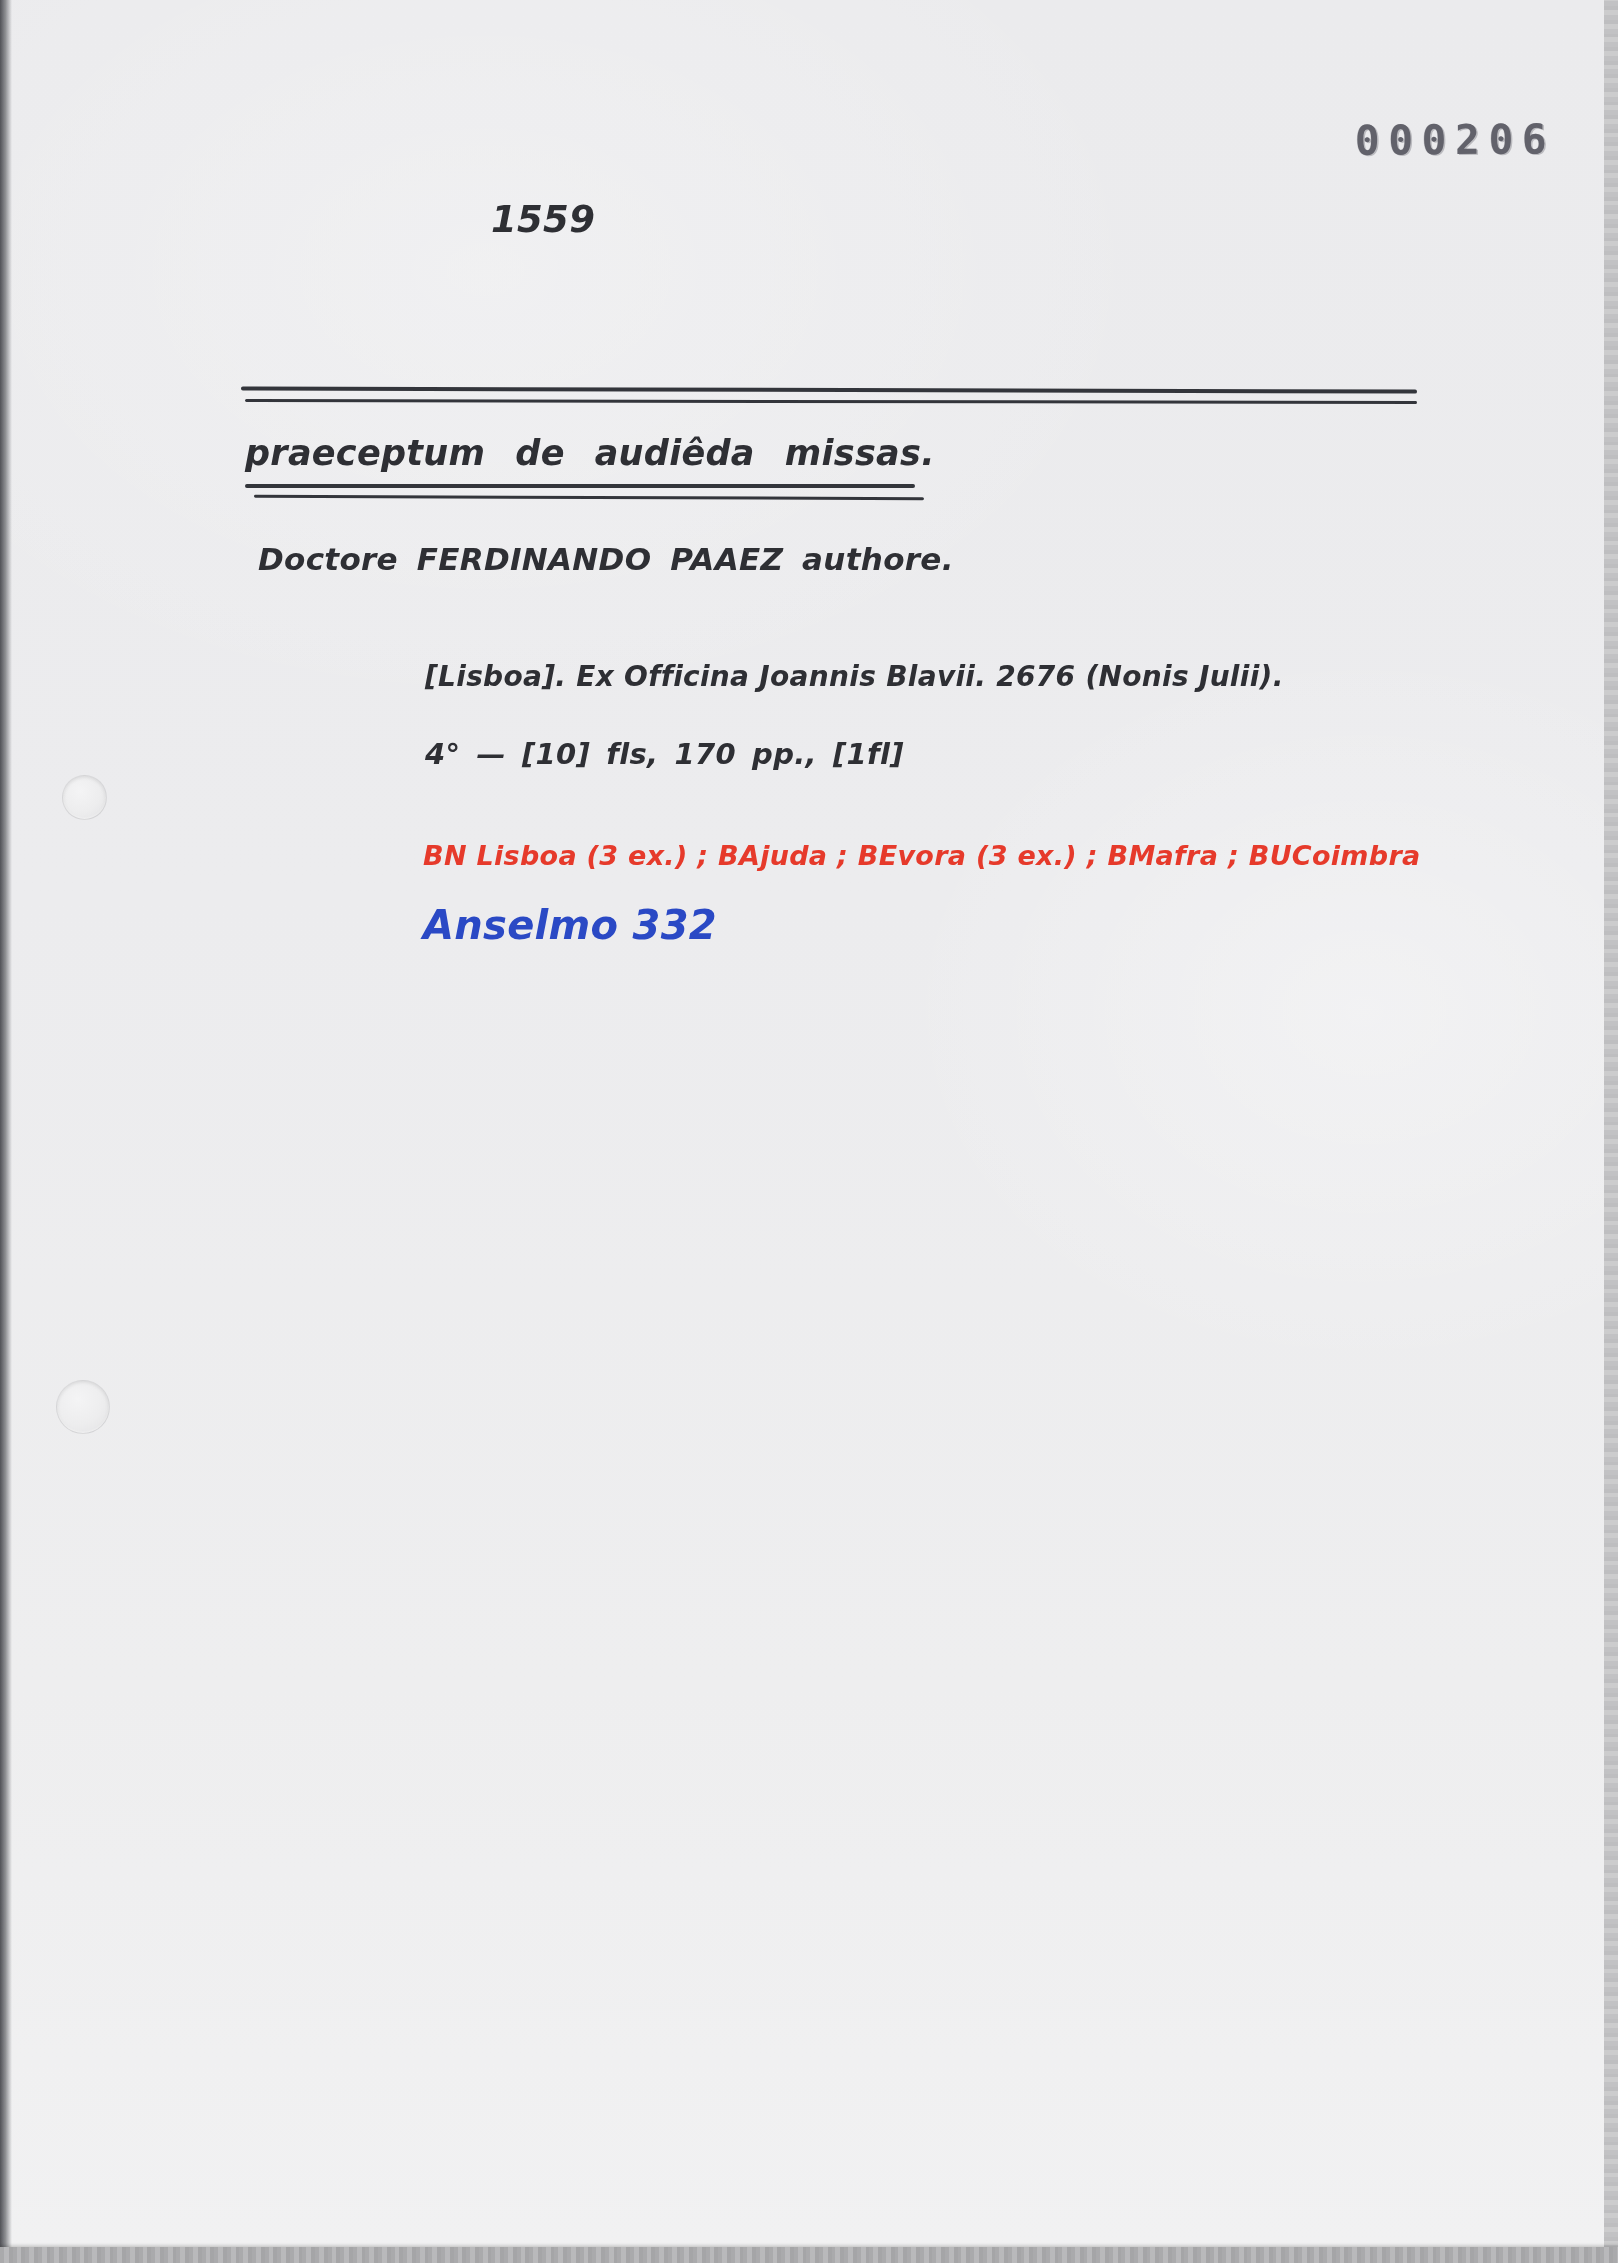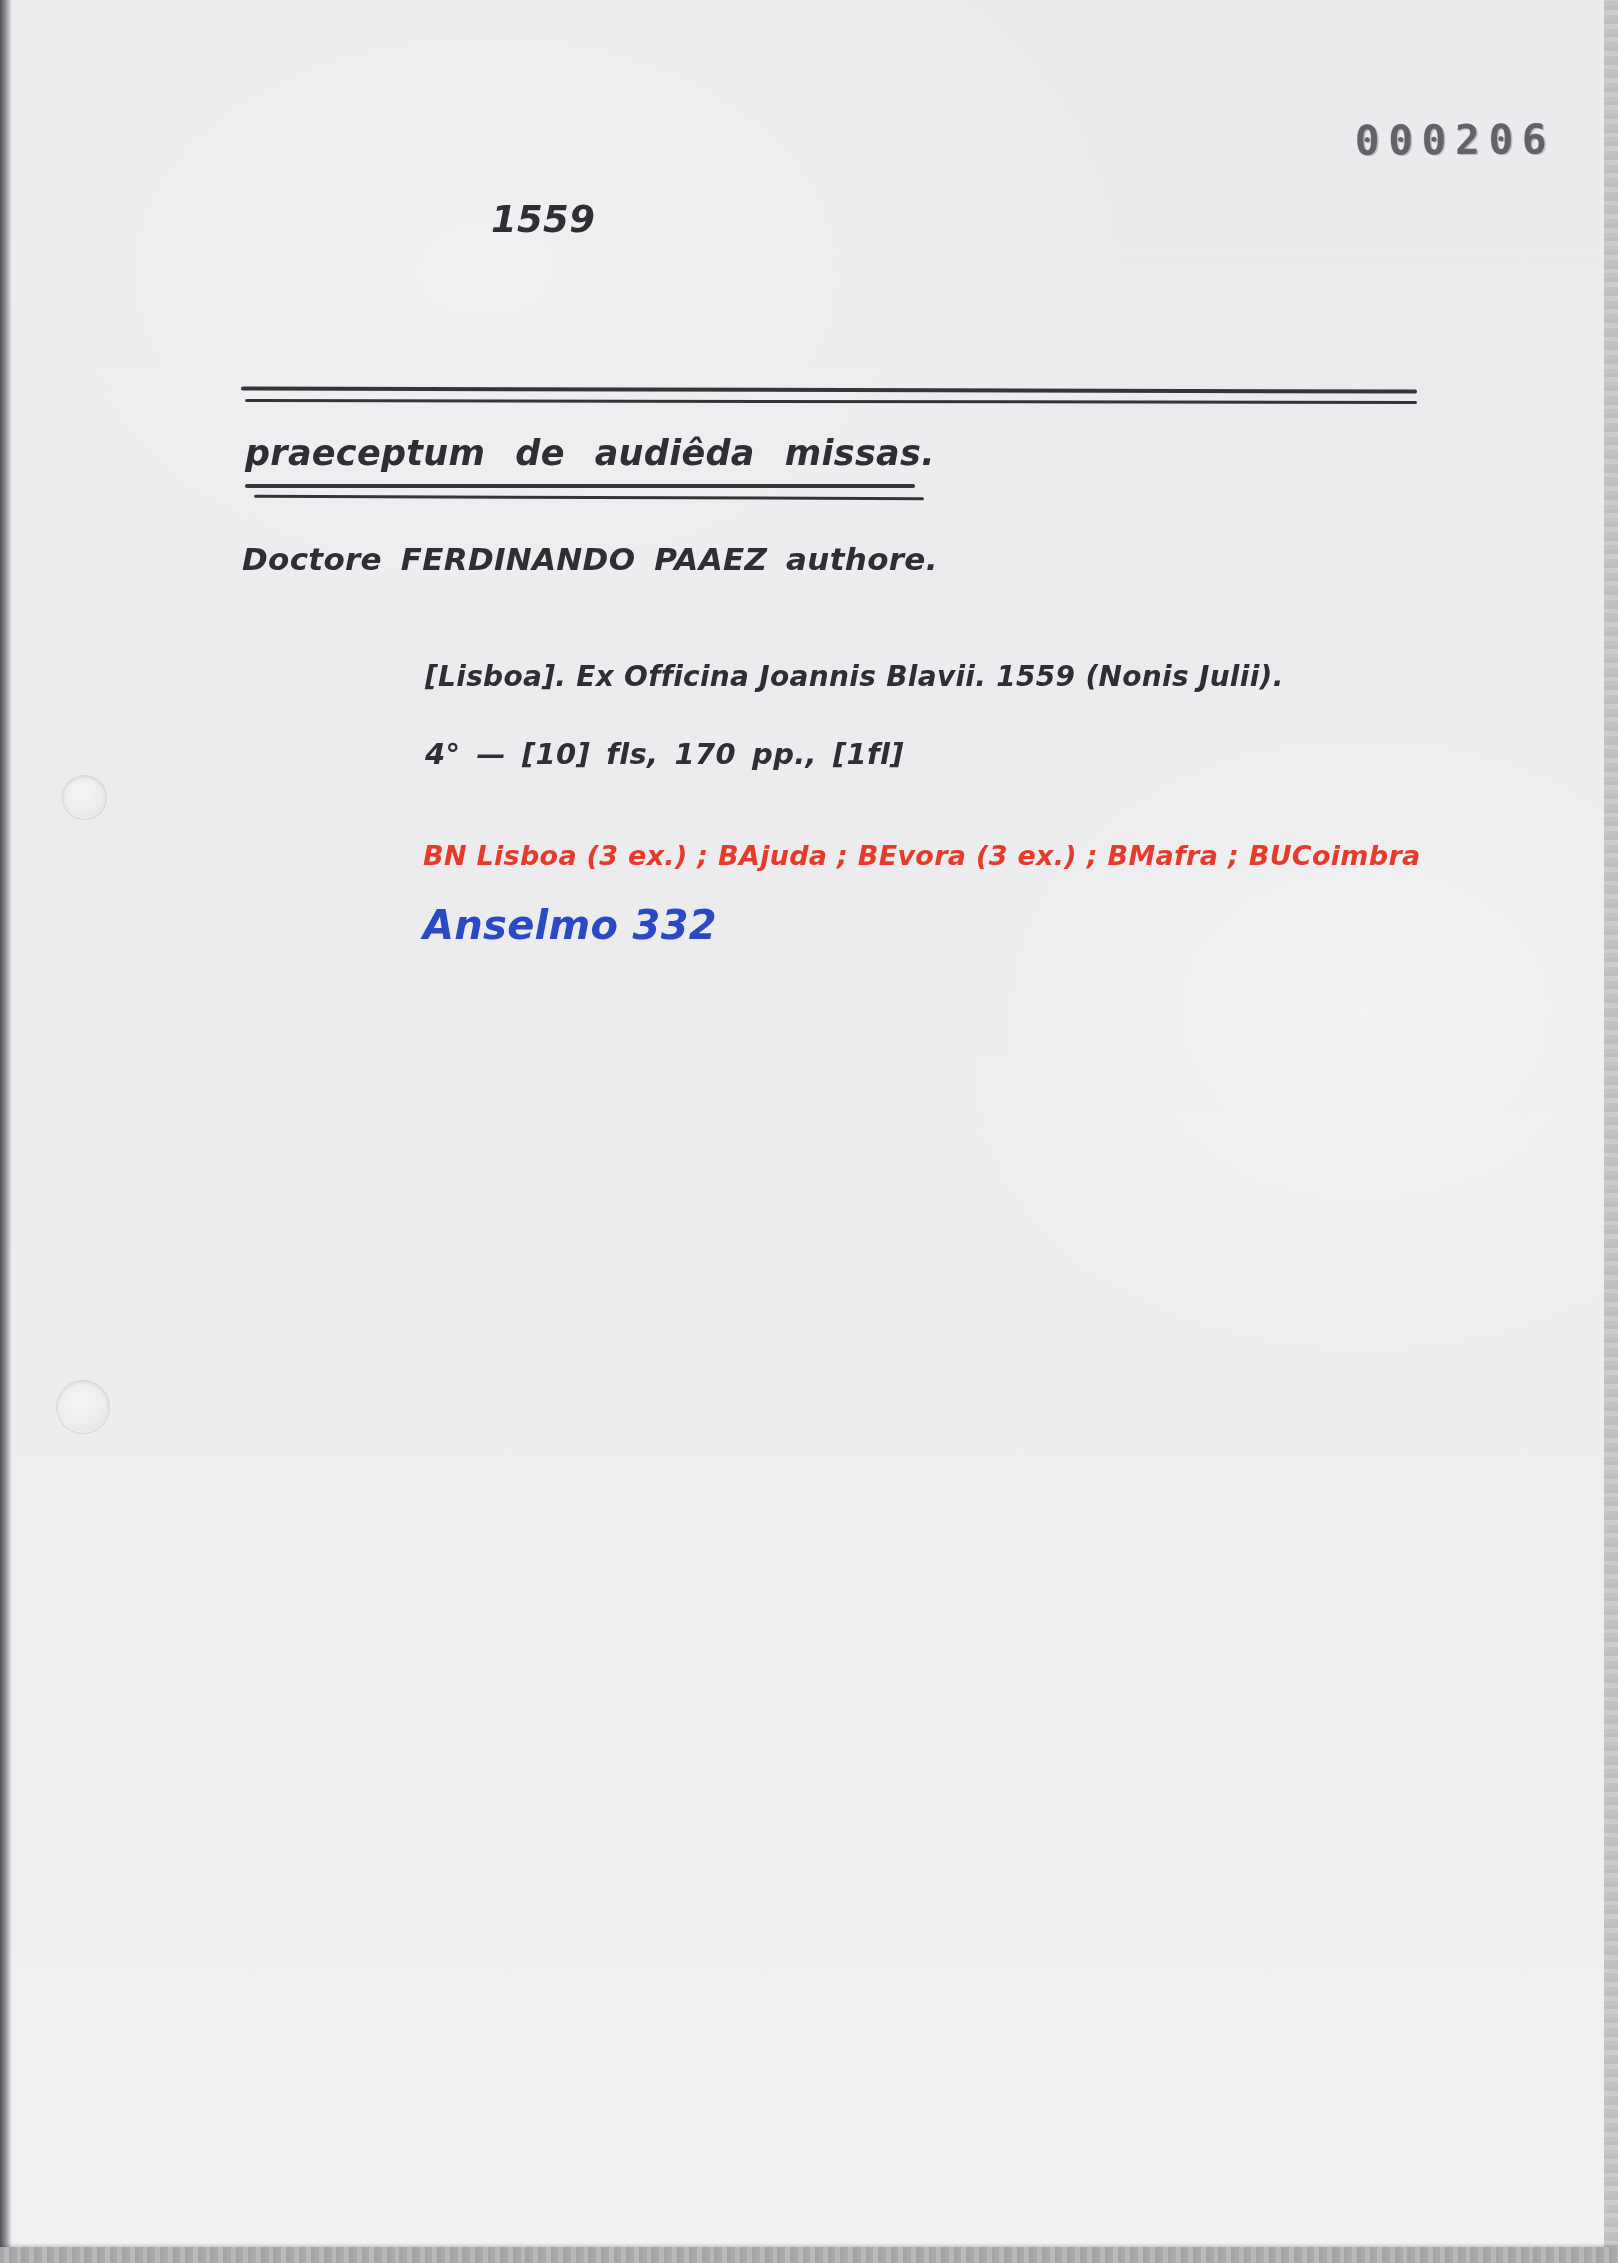--- a/index.html
+++ b/index.html
@@ -64,21 +64,21 @@
     font-family: "DejaVu Sans", sans-serif;
     font-style: italic;
     font-weight: bold;
     color: #2e2f34;
     white-space: nowrap;
     letter-spacing: 0.3px;
   }
   .year      { left: 491px; top: 198px; font-size: 37px; text-align: right; }
   .title1    { left: 243px; top: 340px; font-size: 30px; }
   .title2    { left: 245px; top: 433px; font-size: 35px; word-spacing: 17.5px; }
-  .author    { left: 242px; top: 541px; font-size: 31px; word-spacing: 7.8px; text-align: center; }
+  .author    { left: 258px; top: 541px; font-size: 31px; word-spacing: 7.8px; text-align: center; }
   .imprint   { left: 425px; top: 660px; font-size: 28px; }
   .collation { left: 425px; top: 737px; font-size: 29px; word-spacing: 5.8px; }
   .holdings  { left: 423px; top: 840px; font-size: 27px; color: #e63a2b; }
   .reference { left: 423px; top: 902px; font-size: 40px; color: #2a49c5; }
 
   
   .rule {
     position: absolute; height: 3.9px;
     background: #33353b;
     border-radius: 1.9px;
@@ -108,21 +108,21 @@
 
   <div class="rule t1a"></div>
   <div class="rule t1b"></div>
 
   <div class="hand title2">praeceptum de audiêda missas.</div>
   <div class="rule t2a"></div>
   <div class="rule t2b"></div>
 
   <div class="hand author">Doctore FERDINANDO PAAEZ authore.</div>
 
-  <div class="hand imprint">[Lisboa]. Ex Officina Joannis Blavii. 1559 (Nonis Julii).</div>
+  <div class="hand imprint">[Lisboa]. Ex Officina Joannis Blavii. 2676 (Nonis Julii).</div>
 
   <div class="hand collation">4° — [10] fls, 170 pp., [1fl]</div>
 
   <div class="hand holdings">BN Lisboa (3 ex.) ; BAjuda ; BEvora (3 ex.) ; BMafra ; BUCoimbra</div>
 
   <div class="hand reference">Anselmo 332</div>
 
 </div>
 
 

